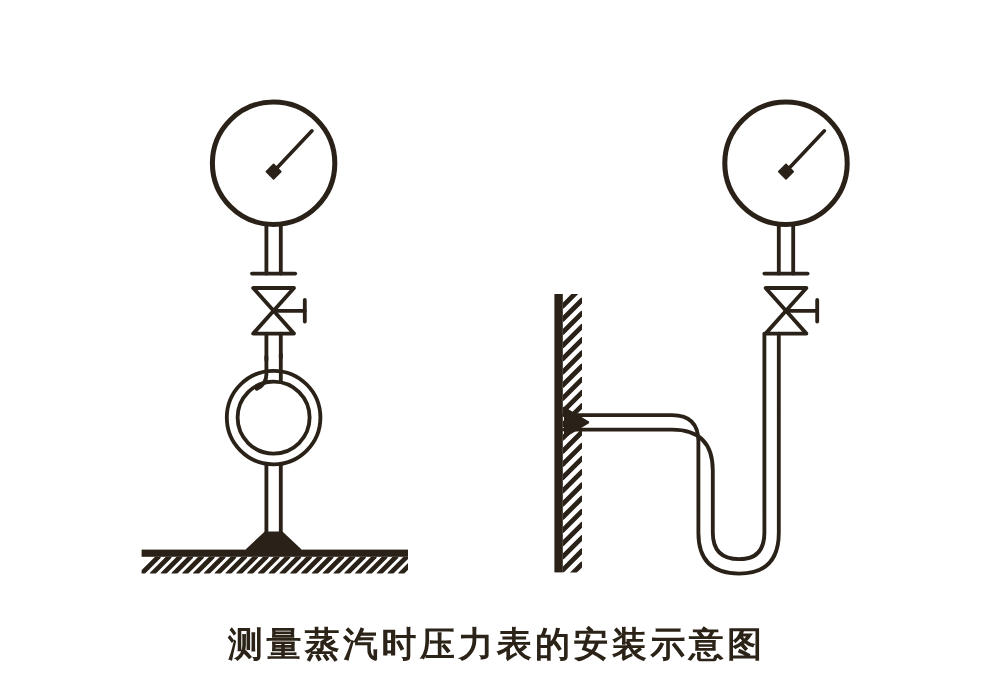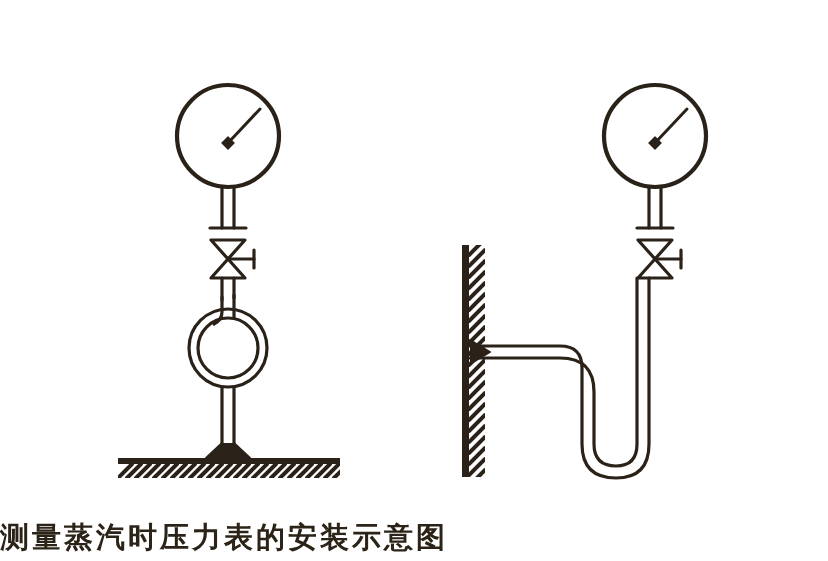--- a/index.html
+++ b/index.html
@@ -25,21 +25,21 @@
     top: 0;
     width: 828px;
     height: 561px;
     display: block;
   }
   #caption {
     position: absolute;
     left: 0;
     top: 518px;
     width: 828px;
-    text-align: left;
+    text-align: center;
     font-family: "DejaVu Serif", "Liberation Serif", serif;
     font-size: 29px;
     font-weight: 700;
     letter-spacing: 3px;
     color: #2b2317;
     white-space: nowrap;
   }
 </style>
 </head>
 <body>

